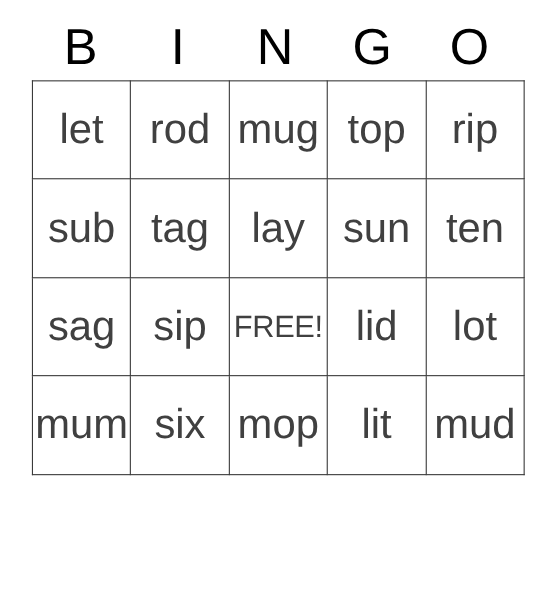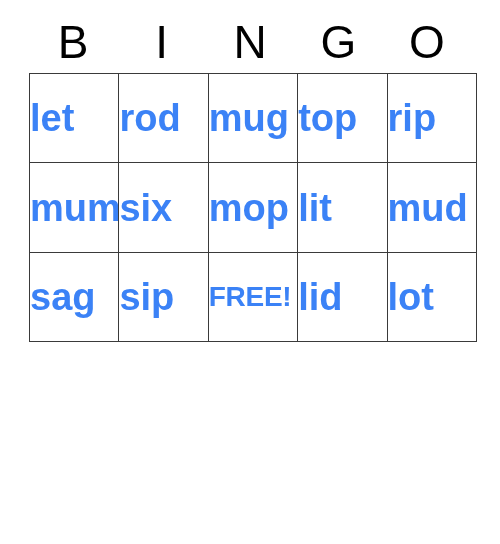--- a/index.html
+++ b/index.html
@@ -45,27 +45,27 @@
   
   .grid {
     width: 442px;
     border-collapse: collapse;
     table-layout: fixed;
   }
   .grid td {
     width: 88.4px;
     height: 88.4px;
     border: 1px solid #3a3a3a;
-    text-align: left;
+    text-align: center;
     vertical-align: middle;
     padding: 0;
     font-size: 38px;
     line-height: 1;
-    font-weight: 700;
-    color: #3b82f6;
+    font-weight: 400;
+    color: #404040;
     white-space: nowrap;
     overflow: hidden;
   }
   .grid td.free-cell {
     font-size: 28px;
     letter-spacing: -0.3px;
   }
 </style>
 </head>
 <body>
@@ -83,29 +83,36 @@
   <table class="grid">
     <tbody>
       <tr>
         <td>let</td>
         <td>rod</td>
         <td>mug</td>
         <td>top</td>
         <td>rip</td>
       </tr>
       <tr>
-        <td>mum</td>
-        <td>six</td>
-        <td>mop</td>
-        <td>lit</td>
-        <td>mud</td>
+        <td>sub</td>
+        <td>tag</td>
+        <td>lay</td>
+        <td>sun</td>
+        <td>ten</td>
       </tr>
       <tr>
         <td>sag</td>
         <td>sip</td>
         <td class="free-cell">FREE!</td>
         <td>lid</td>
         <td>lot</td>
       </tr>
+      <tr>
+        <td>mum</td>
+        <td>six</td>
+        <td>mop</td>
+        <td>lit</td>
+        <td>mud</td>
+      </tr>
     </tbody>
   </table>
 
 </div>
 
 </body></html>

